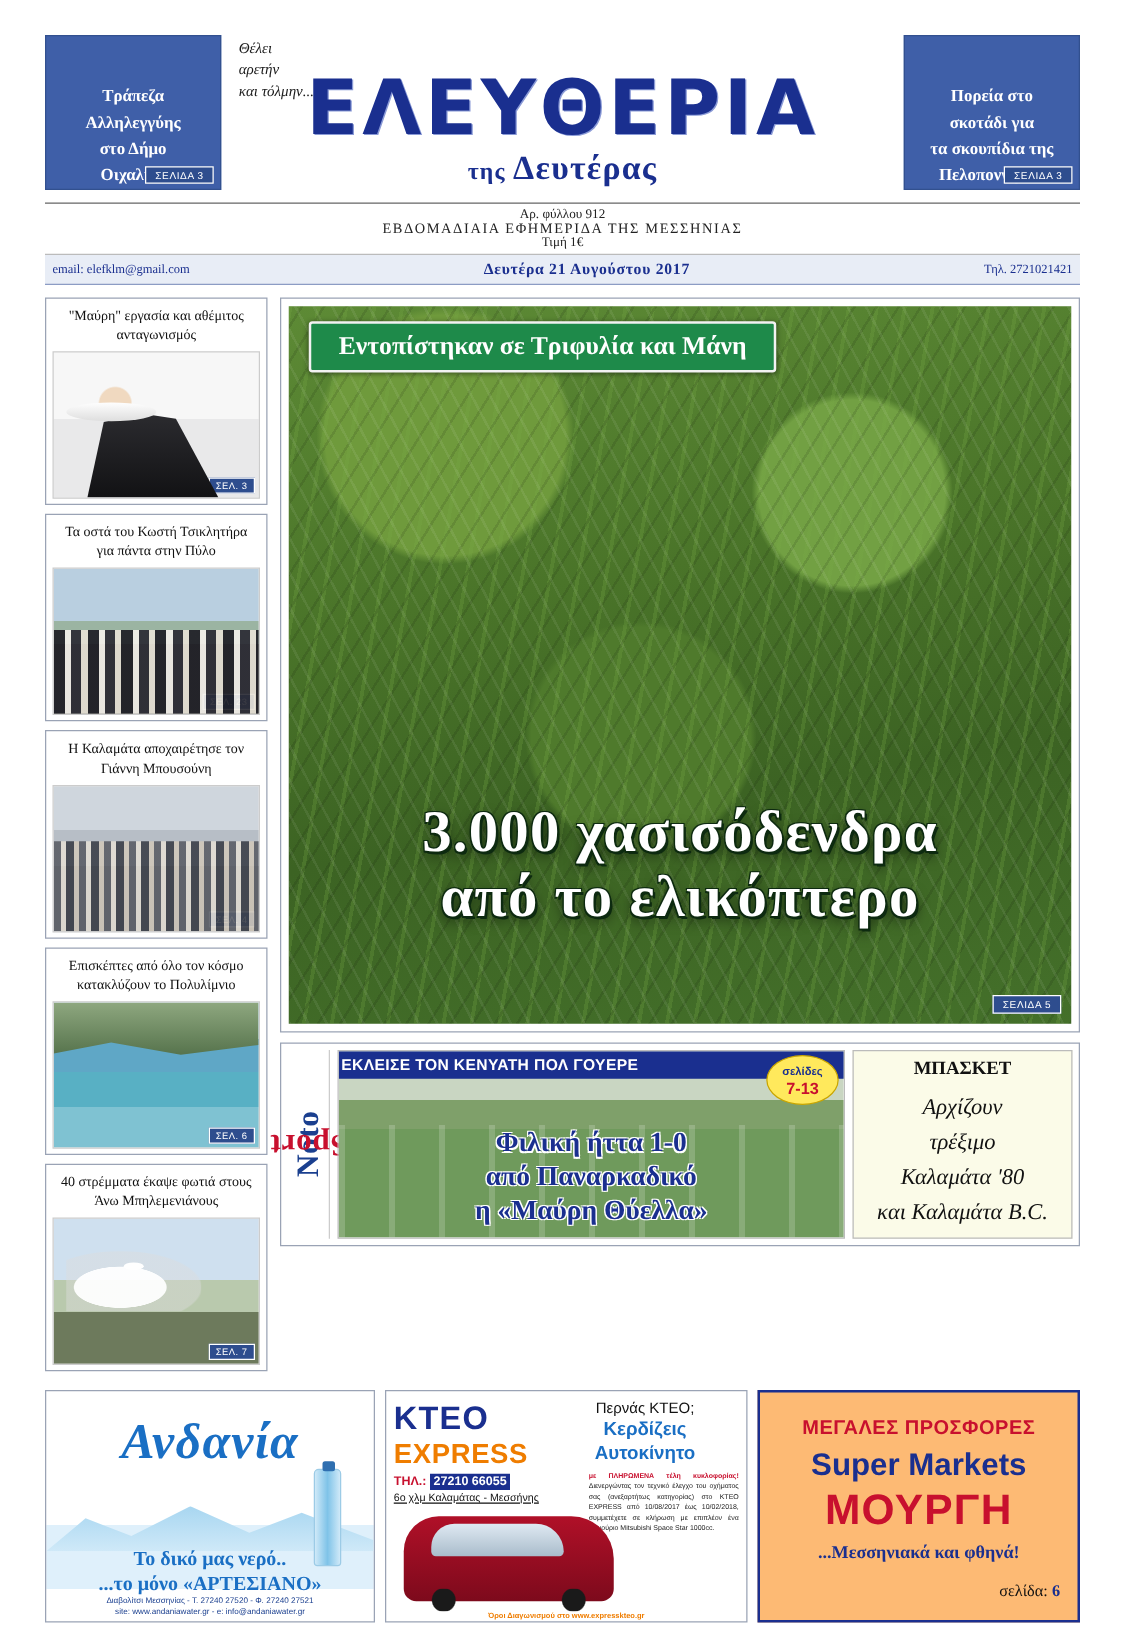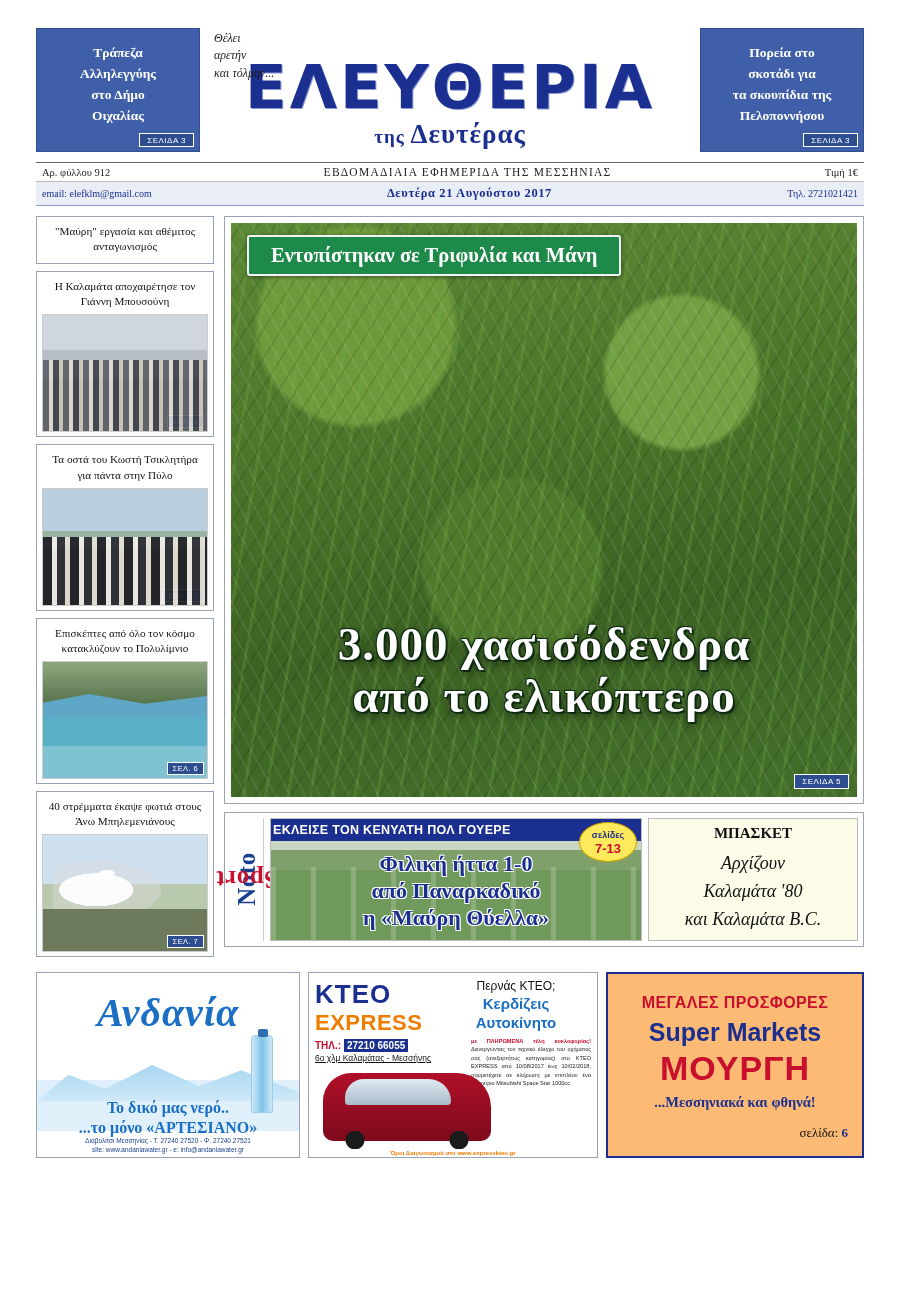--- a/index.html
+++ b/index.html
@@ -9,22 +9,22 @@
     background: #ffffff;
     font-family: "Liberation Sans", sans-serif;
     color: #111;
     overflow: hidden;
   }
   .page { position: relative; width: 900px; height: 1313px; background: #fff; padding: 0; }
 
   
   .masthead { display: flex; align-items: stretch; padding: 28px 36px 0 36px; height: 152px; }
   .mast-side {
-    width: 164px; background: #3f5fa8; color: #fff; border: 1px solid #32508f;
-    display: flex; flex-direction: column; align-items: center; justify-content: flex-start;
+    width: 141px; background: #3f5fa8; color: #fff; border: 1px solid #32508f;
+    display: flex; flex-direction: column; align-items: center; justify-content: flex-end;
     padding: 14px 6px 0 6px; position: relative;
   }
   .mast-side .lines { text-align: center; font-weight: bold; font-size: 13.5px; line-height: 1.55; font-family: "Liberation Serif", serif; }
   .mast-side .pagetag {
     position: absolute; bottom: 4px; right: 5px; background: #2e4d8e; color: #fff;
     font-size: 8px; letter-spacing: .5px; padding: 1.5px 7px; border: 1px solid #fff;
   }
   .mast-center { flex: 1; position: relative; text-align: center; }
   .motto {
     position: absolute; left: 14px; top: 2px; width: 120px; text-align: left;
@@ -39,21 +39,21 @@
   .sublogo {
     font-family: "Liberation Serif", serif; font-weight: bold; color: #1a2f8f;
     font-size: 27px; margin-top: 2px; letter-spacing: 1px;
   }
   .sublogo .small { font-size: 19px; }
 
   
   .infobar1 {
     margin: 10px 36px 0 36px; border-top: 1px solid #666; border-bottom: 1px solid #bbb;
     display: flex; align-items: center; justify-content: space-between;
-    font-family: "Liberation Serif", serif; font-size: 10.5px; padding: 3px 6px; color: #222;
+    font-family: "Liberation Serif", serif; font-size: 10.5px; padding: 3px 6px; color: #222; flex-direction: column;
   }
   .infobar1 .mid { font-size: 11.5px; letter-spacing: 1.3px; }
   .infobar2 {
     margin: 0 36px; background: #e8edf6; border-bottom: 1px solid #8c9cc4;
     display: flex; align-items: center; justify-content: space-between;
     font-family: "Liberation Serif", serif; font-size: 10px; padding: 4px 6px; color: #1a2f8f;
   }
   .infobar2 .date { font-weight: bold; font-size: 12.5px; letter-spacing: .6px; }
 
   
@@ -165,21 +165,21 @@
     font-size: 9px; font-weight: bold; text-align: center; line-height: 1.25; padding-top: 7px;
   }
   .pages-badge b { display: block; font-size: 13px; color: #c8102e; }
   .sport-head {
     position: absolute; left: 0; right: 0; bottom: 8px; text-align: center; z-index: 3;
     font-family: "Liberation Serif", serif; font-weight: bold; color: #1a2f8f;
     font-size: 22px; line-height: 1.22;
     text-shadow: 1px 1px 0 #fff, -1px -1px 0 #fff, 1px -1px 0 #fff, -1px 1px 0 #fff;
   }
   .sport-side {
-    width: 210px; border: 1px solid #bbb; background: #fbfbe8; text-align: center;
+    width: 176px; border: 1px solid #bbb; background: #fbfbe8; text-align: center;
     display: flex; flex-direction: column; justify-content: center; padding: 6px;
   }
   .sport-side .t { font-family: "Liberation Serif", serif; font-weight: bold; font-size: 15px; color: #111; margin-bottom: 8px; }
   .sport-side .l { font-family: "Liberation Serif", serif; font-style: italic; font-size: 18px; line-height: 1.55; color: #111; }
 
   
   .ads { display: flex; gap: 8px; padding: 8px 36px 0 36px; }
   .ad { border: 1px solid #9aa3b5; position: relative; overflow: hidden; height: 186px; }
   .ad-andania { width: 264px; background: linear-gradient(#ffffff 0 58%, #dff0fb 58% 86%, #ffffff 86% 100%); }
   .ad-andania .brand {
@@ -283,33 +283,36 @@
     <div class="date">Δευτέρα 21 Αυγούστου 2017</div>
     <div>Τηλ. 2721021421</div>
   </div>
 
   <div class="content">
 
     <div class="col-left">
 
       <div class="brief">
         <div class="head">"Μαύρη" εργασία και αθέμιτος ανταγωνισμός</div>
+        <div class="ph p-waiter">
+          <div class="tag">ΣΕΛ. 3</div>
+        </div>
+      </div>
+
+      <div class="brief">
+        <div class="head">Τα οστά του Κωστή Τσικλητήρα για πάντα στην Πύλο</div>
+        <div class="ph p-procession">
+          <div class="tag">ΣΕΛ. 23</div>
+        </div>
       </div>
 
       <div class="brief">
         <div class="head">Η Καλαμάτα αποχαιρέτησε τον Γιάννη Μπουσούνη</div>
         <div class="ph p-crowd">
           <div class="tag">ΣΕΛ. 4</div>
-        </div>
-      </div>
-
-      <div class="brief">
-        <div class="head">Τα οστά του Κωστή Τσικλητήρα για πάντα στην Πύλο</div>
-        <div class="ph p-procession">
-          <div class="tag">ΣΕΛ. 23</div>
         </div>
       </div>
 
       <div class="brief">
         <div class="head">Επισκέπτες από όλο τον κόσμο κατακλύζουν το Πολυλίμνιο</div>
         <div class="ph p-lake">
           <div class="tag">ΣΕΛ. 6</div>
         </div>
       </div>
 
@@ -352,20 +355,21 @@
             <div>Φιλική ήττα 1-0</div>
             <div>από Παναρκαδικό</div>
             <div>η «Μαύρη Θύελλα»</div>
           </div>
         </div>
 
         <div class="sport-side">
           <div class="t">ΜΠΑΣΚΕΤ</div>
           <div class="l">
             <div>Αρχίζουν</div>
+            <div>τρέξιμο</div>
             <div>Καλαμάτα '80</div>
             <div>και Καλαμάτα B.C.</div>
           </div>
         </div>
       </div>
 
     </div>
   </div>
 
   <div class="ads">

